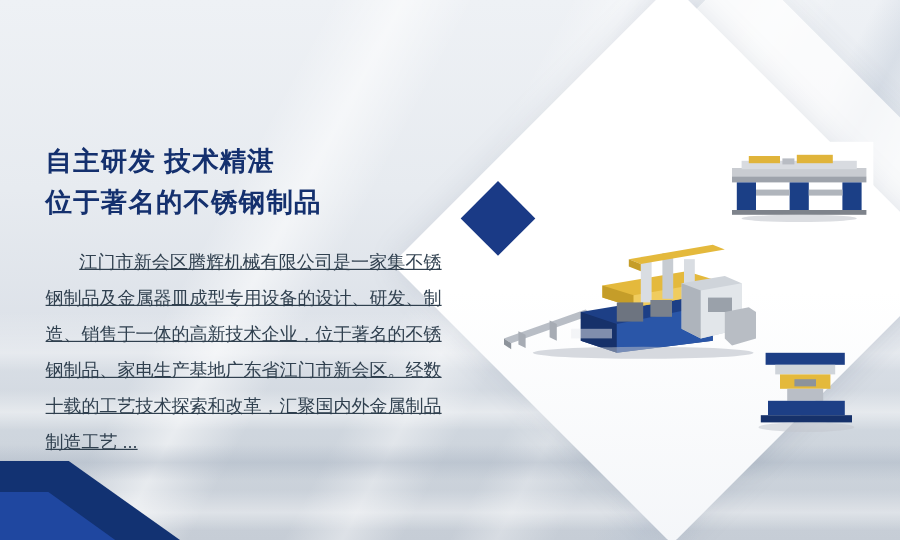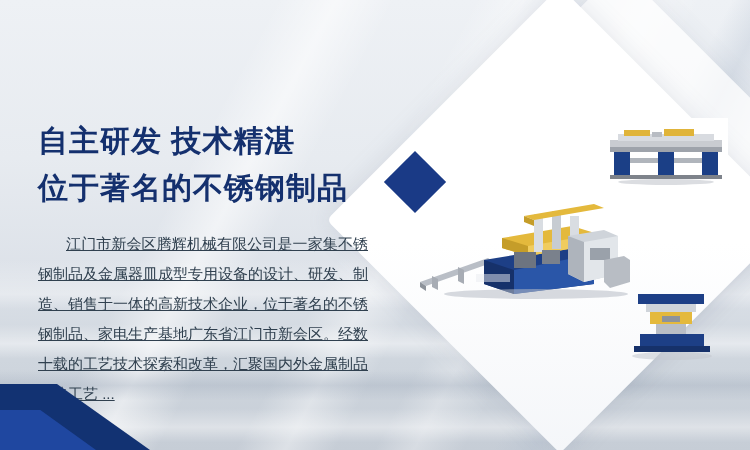--- a/index.html
+++ b/index.html
@@ -56,21 +56,21 @@
     clip-path:polygon(0 100%,100% 100%,38% 0,0 0);
   }
   .corner-wedge2{
     position:absolute;left:0;bottom:0;width:96px;height:40px;
     background:#1f47a0;
     clip-path:polygon(0 100%,100% 100%,42% 0,0 0);
   }
   
   .content{position:absolute;left:38px;top:118px;width:350px;}
   .headline{
-    color:#14306e;font-weight:bold;font-size:30px;line-height:1.55;
+    color:#14306e;font-weight:bold;font-size:22px;line-height:1.55;
     letter-spacing:1px;white-space:nowrap;
   }
   .body-text{
     margin-top:18px;color:#30404f;font-size:15px;line-height:2.0;
     text-align:justify;width:330px;text-decoration:underline;
   }
   .body-text .indent{display:inline-block;width:28px;}
 
   
   .photo{position:absolute;}

